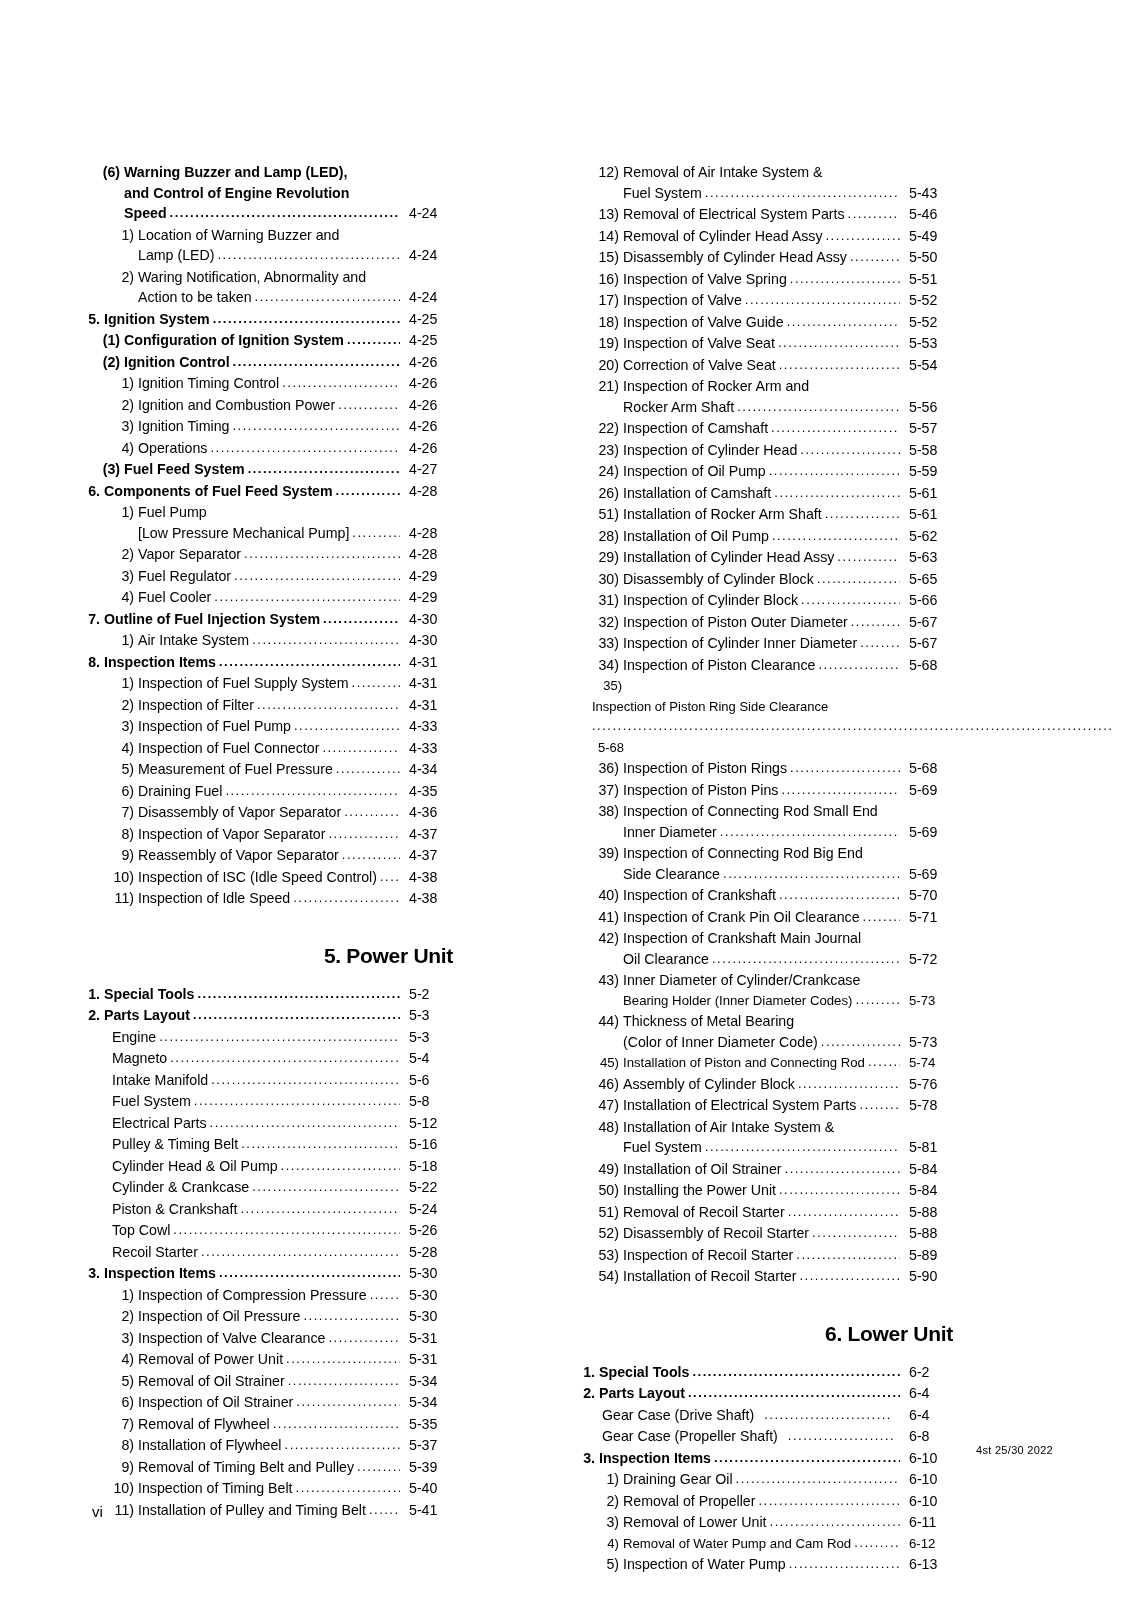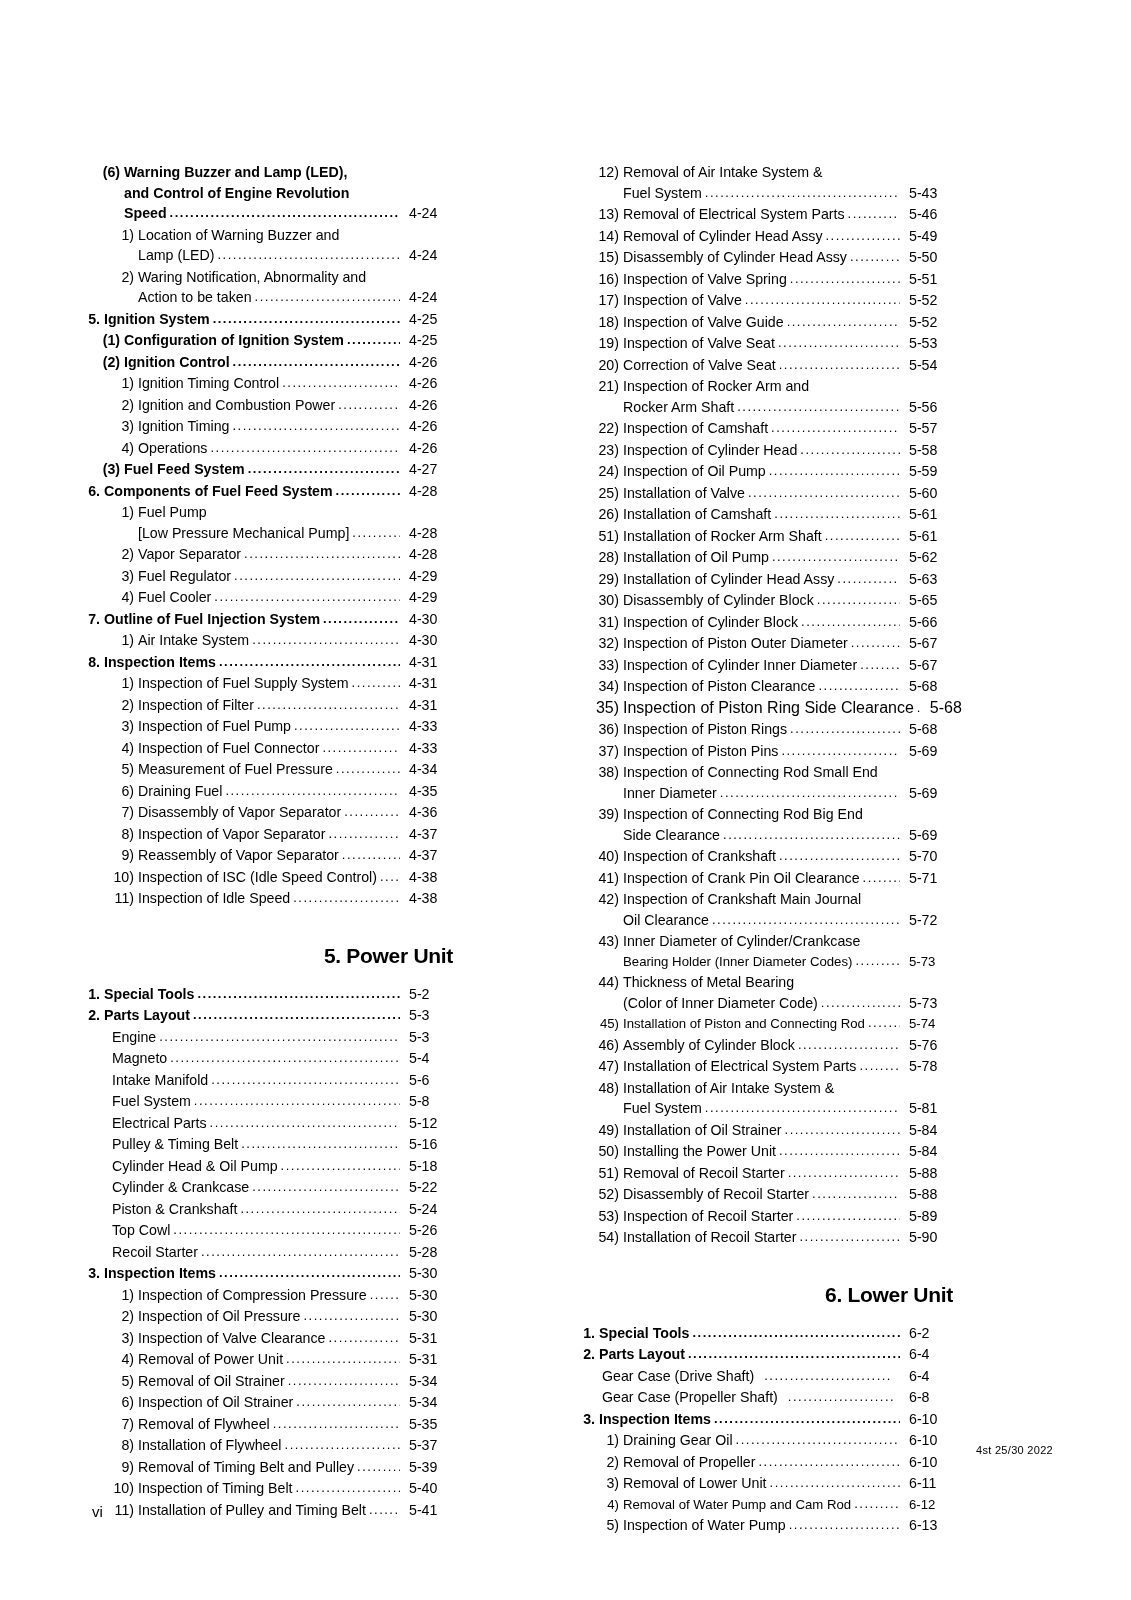--- a/index.html
+++ b/index.html
@@ -594,26 +594,20 @@
             <span class="leader"></span>
             <span class="pg">5-58</span>
           </div>
           <div class="entry lvl-item">
             <span class="num">24)</span>
             <span class="txt">Inspection of Oil Pump</span>
             <span class="leader"></span>
             <span class="pg">5-59</span>
           </div>
           <div class="entry lvl-item">
-            <span class="num">25)</span>
-            <span class="txt">Installation of Valve</span>
-            <span class="leader"></span>
-            <span class="pg">5-60</span>
-          </div>
-          <div class="entry lvl-item">
             <span class="num">26)</span>
             <span class="txt">Installation of Camshaft</span>
             <span class="leader"></span>
             <span class="pg">5-61</span>
           </div>
           <div class="entry lvl-item">
             <span class="num">51)</span>
             <span class="txt">Installation of Rocker Arm Shaft</span>
             <span class="leader"></span>
             <span class="pg">5-61</span>
@@ -653,21 +647,21 @@
             <span class="txt">Inspection of Cylinder Inner Diameter</span>
             <span class="leader"></span>
             <span class="pg">5-67</span>
           </div>
           <div class="entry lvl-item">
             <span class="num">34)</span>
             <span class="txt">Inspection of Piston Clearance</span>
             <span class="leader"></span>
             <span class="pg">5-68</span>
           </div>
-          <div class="entry lvl-item" style="font-size: 16px;">
+          <div class="entry lvl-item" style="font-size: 13px; flex-direction: column;">
             <span class="num">35)</span>
             <span class="txt">Inspection of Piston Ring Side Clearance</span>
             <span class="leader"></span>
             <span class="pg">5-68</span>
           </div>
           <div class="entry lvl-item">
             <span class="num">36)</span>
             <span class="txt">Inspection of Piston Rings</span>
             <span class="leader"></span>
             <span class="pg">5-68</span>

